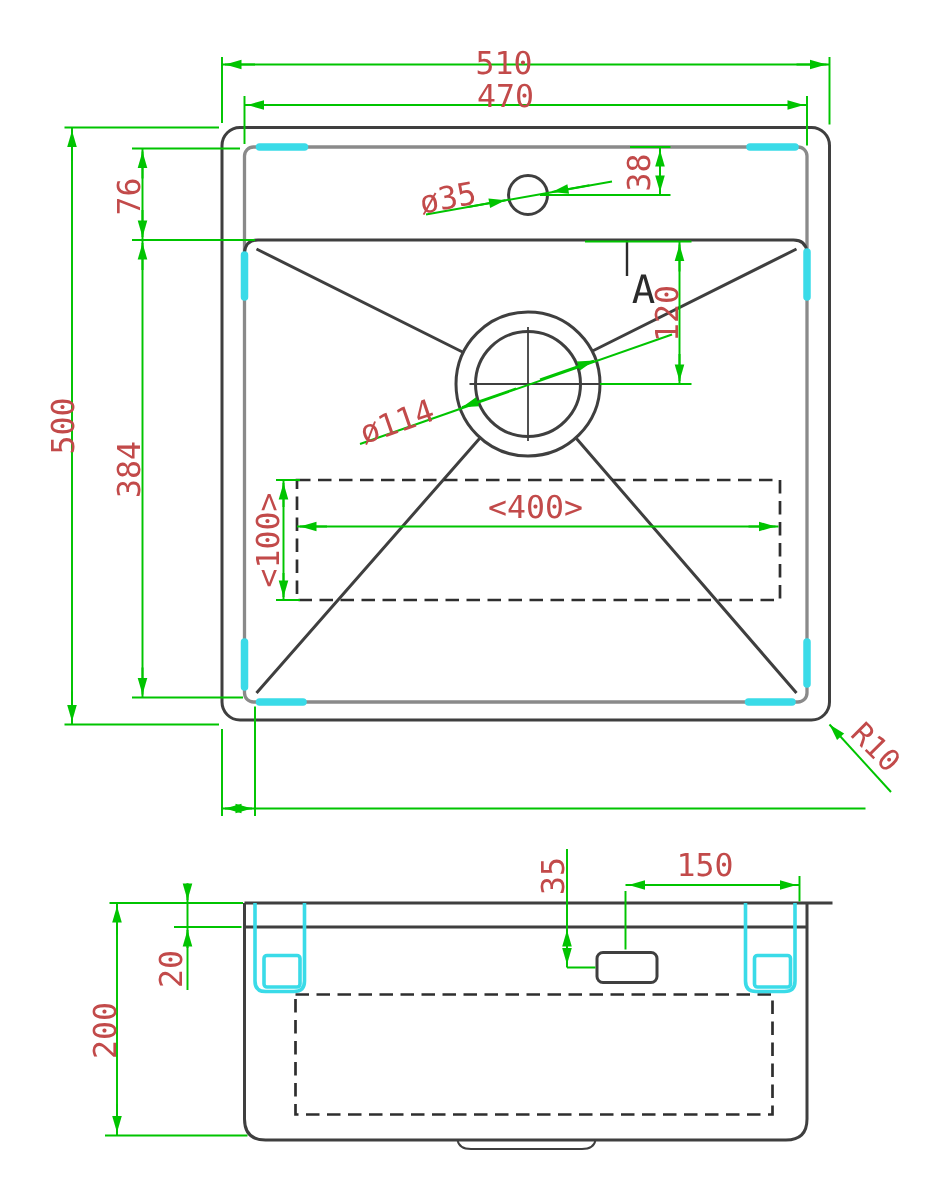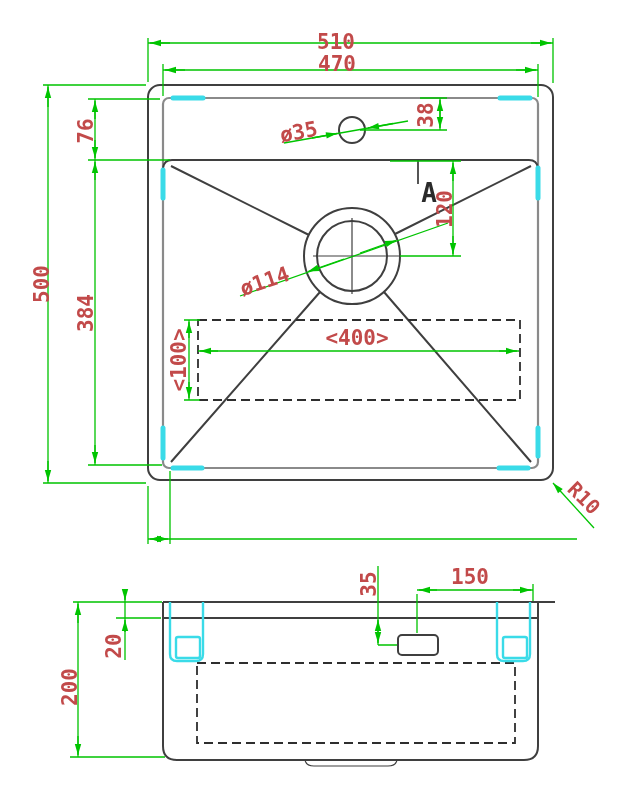--- a/index.html
+++ b/index.html
@@ -1,16 +1,16 @@
 <!DOCTYPE html>
 <html><head>
 <meta charset="utf-8">
 <style>
   html,body{margin:0;padding:0;background:#ffffff;}
-  .stage{width:626px;height:800px;position:relative;background:#fca5a5;overflow:hidden;font-weight:bold;}
+  .stage{width:626px;height:800px;position:relative;background:#fca5a5;overflow:hidden;}
   svg{display:block;}
   text{font-family:"DejaVu Sans Mono","Liberation Mono",monospace;}
   .dim-text{font-size:21px;fill:#c24a4a;}
   .dim-text-sm{font-size:20px;fill:#c24a4a;}
   .section-text{font-size:26px;fill:#2b2b2b;}
   .outline{stroke:#3f3f3f;stroke-width:2;fill:none;}
   .outline-thin{stroke:#3f3f3f;stroke-width:1.2;fill:none;}
   .rim{stroke:#8a8a8a;stroke-width:2.2;fill:none;}
   .dashed{stroke:#2e2e2e;stroke-width:1.8;fill:none;stroke-dasharray:9 5;}
   .clip{stroke:#3adbe8;fill:none;}

